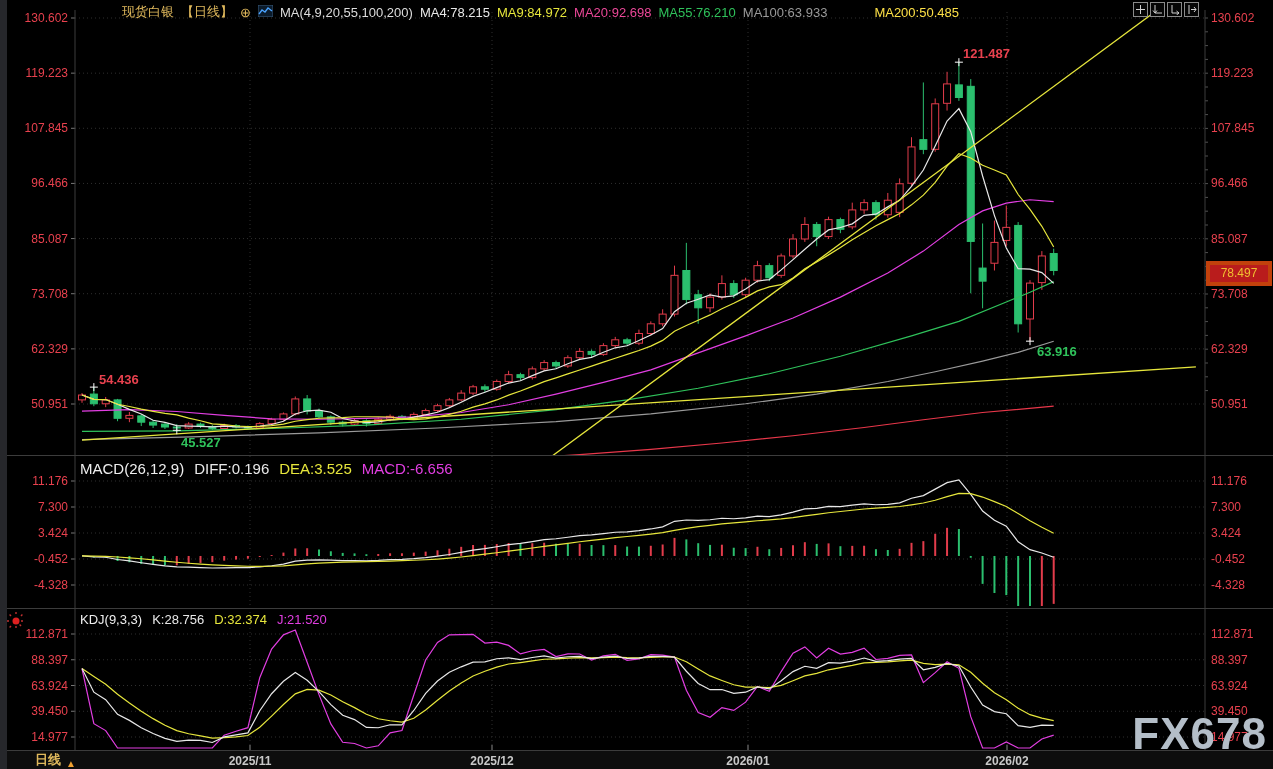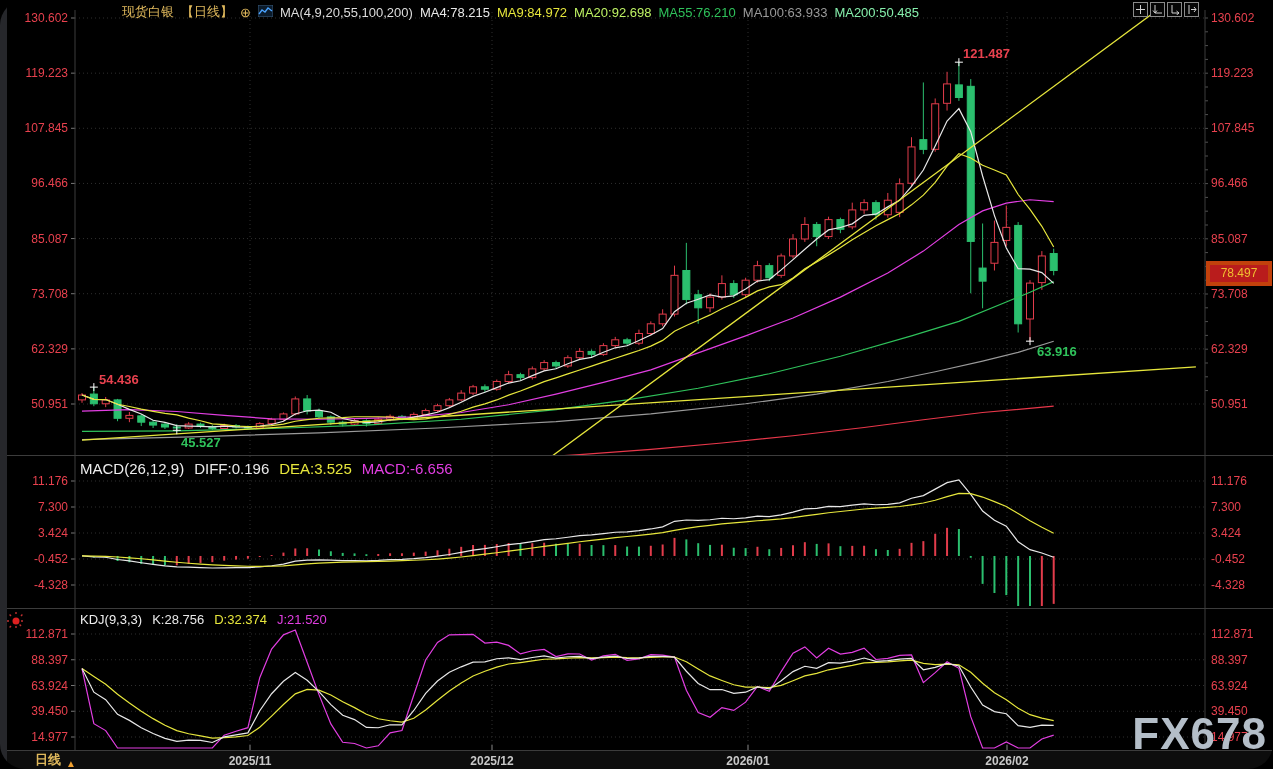--- a/index.html
+++ b/index.html
@@ -1,17 +1,17 @@
 <!DOCTYPE html>
 <html><head>
 <meta charset="utf-8">
 <style>
   html,body{margin:0;padding:0;background:#000;}
   #app{position:relative;width:1273px;height:769px;background:#000;overflow:hidden;
-       font-family:"Liberation Sans",sans-serif;border-radius:25px;}
+       font-family:"Liberation Sans",sans-serif;}
   #leftstrip{position:absolute;left:0;top:0;width:7px;height:769px;background:#26272b;z-index:1;}
   #chart{position:absolute;left:0;top:0;z-index:0;}
   .hdr{position:absolute;top:3px;left:78px;display:flex;gap:7px;align-items:center;
        font-size:13px;z-index:3;white-space:nowrap;color:#ddd;}
   .hdr .sym{font-weight:normal;margin-left:44px;}
   .macd-hdr{position:absolute;top:460px;left:80px;display:flex;gap:10px;font-size:15px;z-index:3;color:#eee;white-space:nowrap;}
   .kdj-hdr{position:absolute;top:612px;left:80px;display:flex;gap:10px;font-size:13px;z-index:3;color:#eee;white-space:nowrap;}
   .toolrow{position:absolute;top:2px;right:74px;display:flex;gap:2px;z-index:3;}
   .toolbtn{width:13px;height:13px;border:1px solid #8a8a8a;background:#060606;display:flex;
            align-items:center;justify-content:center;cursor:pointer;}
@@ -447,24 +447,24 @@
     <span class="sym" style="color: rgb(224, 185, 92);">现货白银</span>
     <span style="color: rgb(224, 185, 92);">【日线】</span>
     <span style="color: rgb(224, 185, 92);">⊕</span>
     <span class="chart-mini-icon"><svg width="15" height="12">
           <rect x="0" y="0" width="15" height="12" fill="#0b1b2b" stroke="#3a5a7a"></rect>
           <polyline points="1,9 4,5 7,7 10,3 14,6" fill="none" stroke="#4aa3ff" stroke-width="1.3"></polyline>
         </svg></span>
     <span>MA(4,9,20,55,100,200)</span>
     <span style="color: rgb(232, 232, 232);">MA4:78.215</span>
     <span style="color: rgb(230, 230, 60);">MA9:84.972</span>
-    <span style="color: #bef264;">MA20:92.698</span>
+    <span style="color: #ec4899;">MA20:92.698</span>
     <span style="color: rgb(47, 194, 91);">MA55:76.210</span>
     <span style="color: rgb(154, 154, 154);">MA100:63.933</span>
-    <span style="color: #86efac;">MA200:50.485</span>
+    <span style="color: #fde047; margin-left: 40px;">MA200:50.485</span>
   </div>
 
   <div class="toolrow">
     <div class="toolbtn">
         <svg width="11" height="11">
           <path d="M5.5,1 V10 M1,5.5 H10" stroke="#cfcfcf" stroke-width="1" fill="none"></path>
         </svg>
       </div>
     <div class="toolbtn">
         <svg width="11" height="11">

